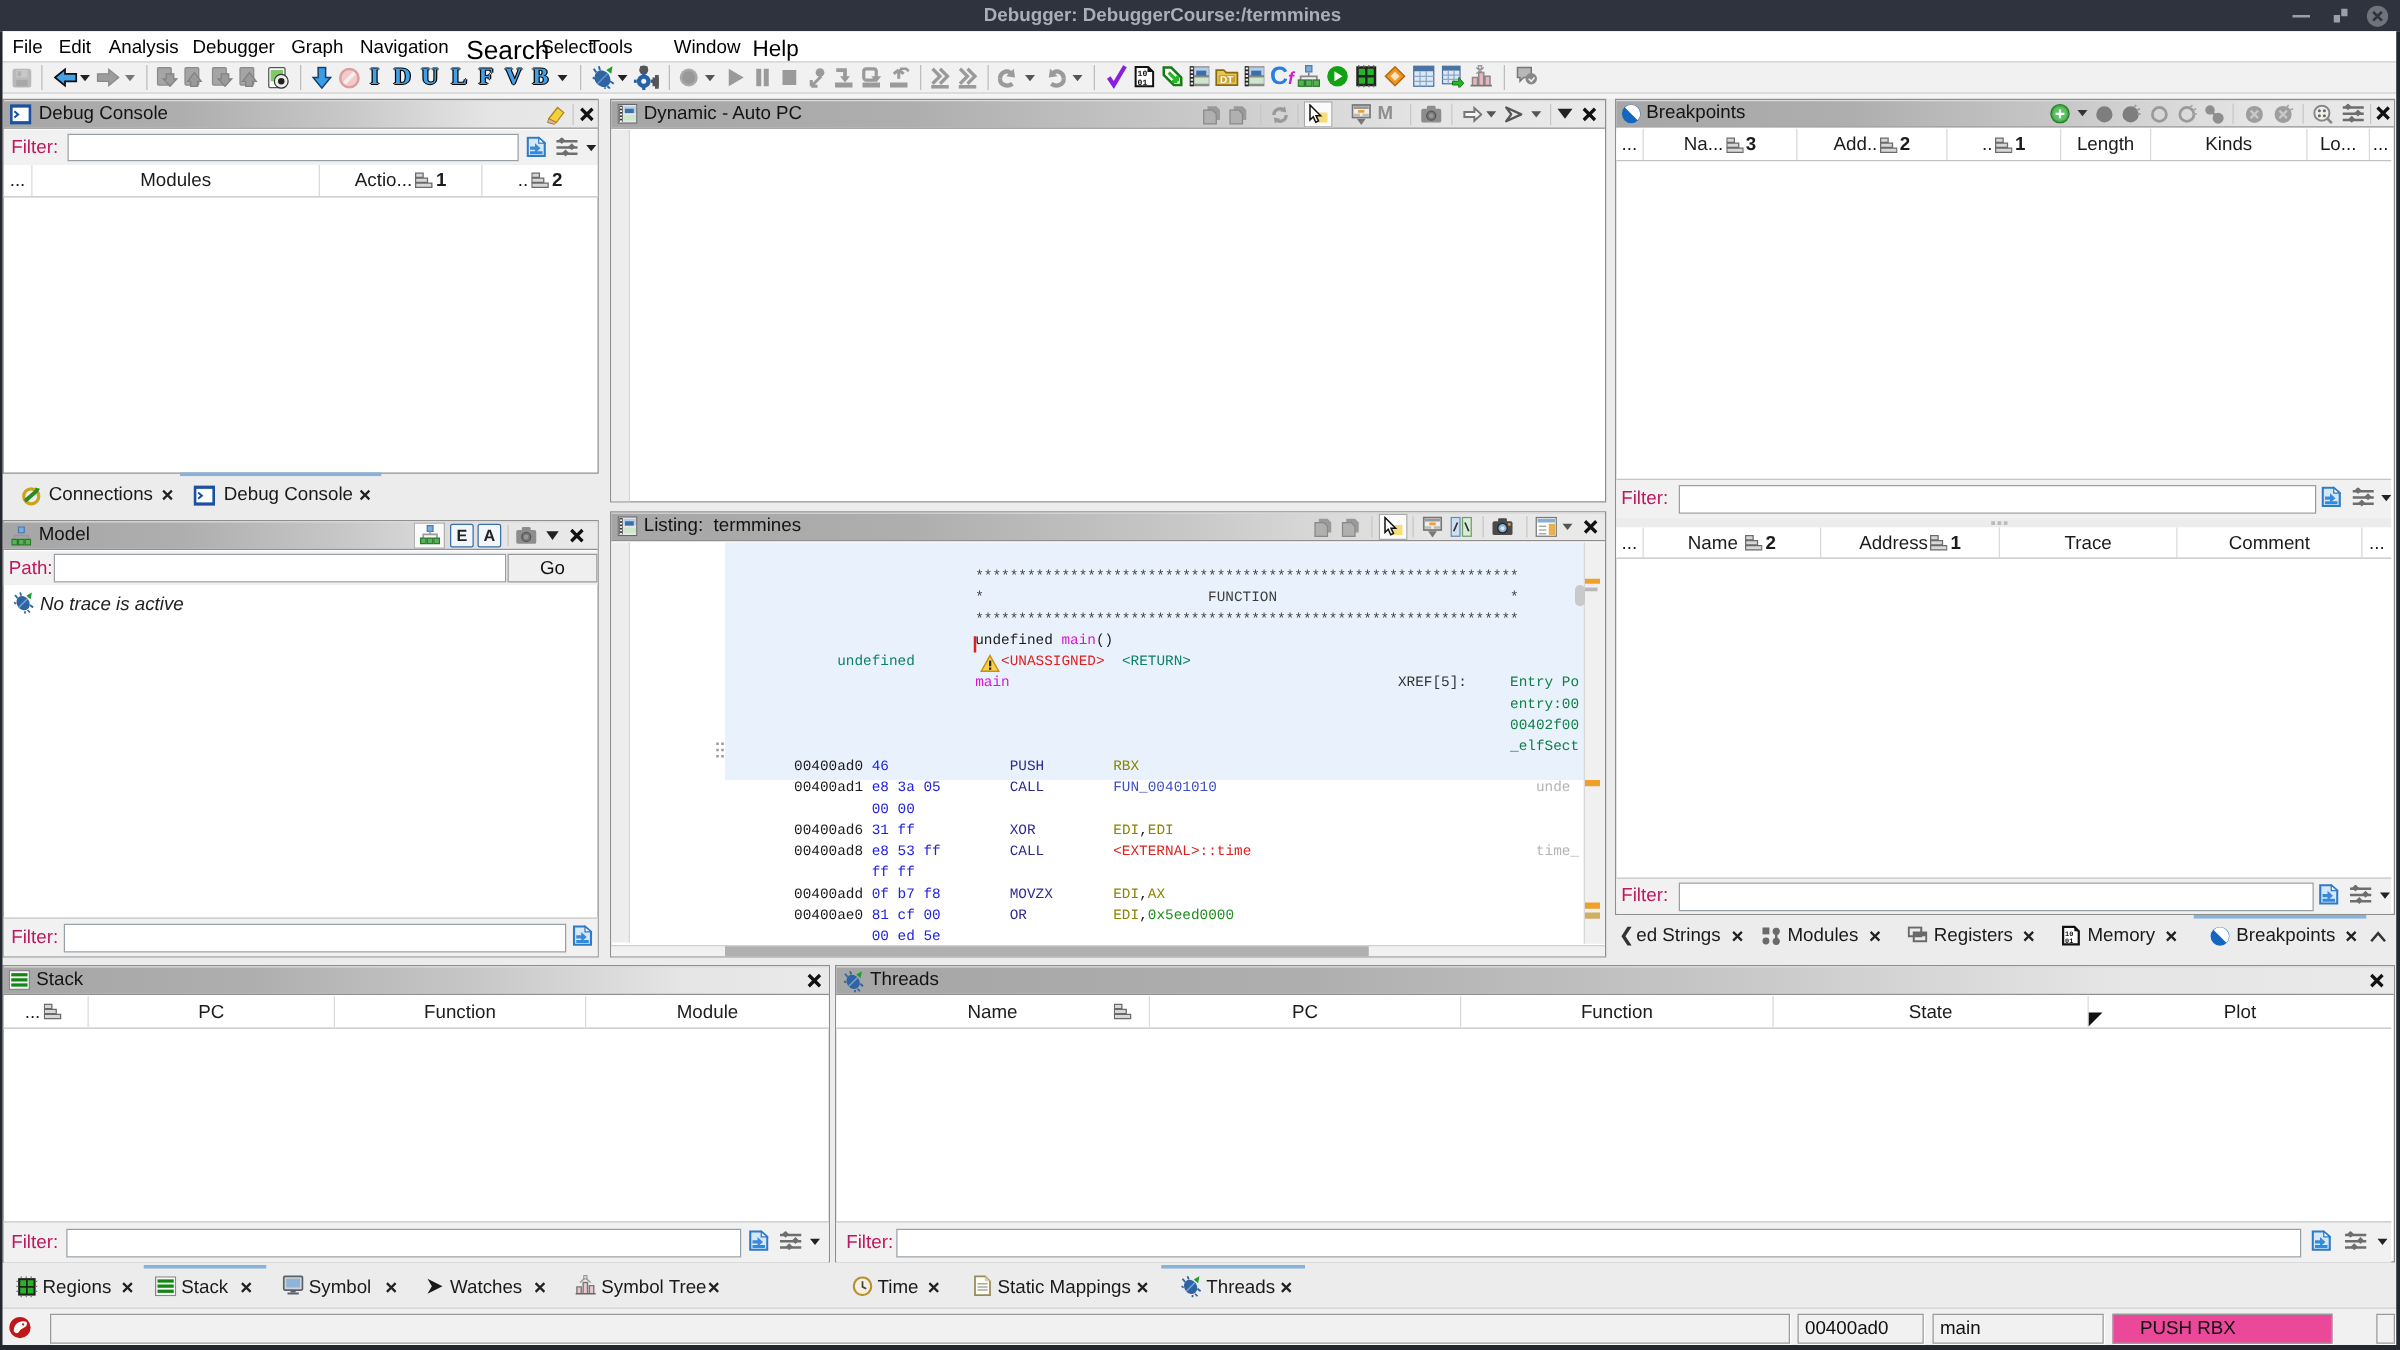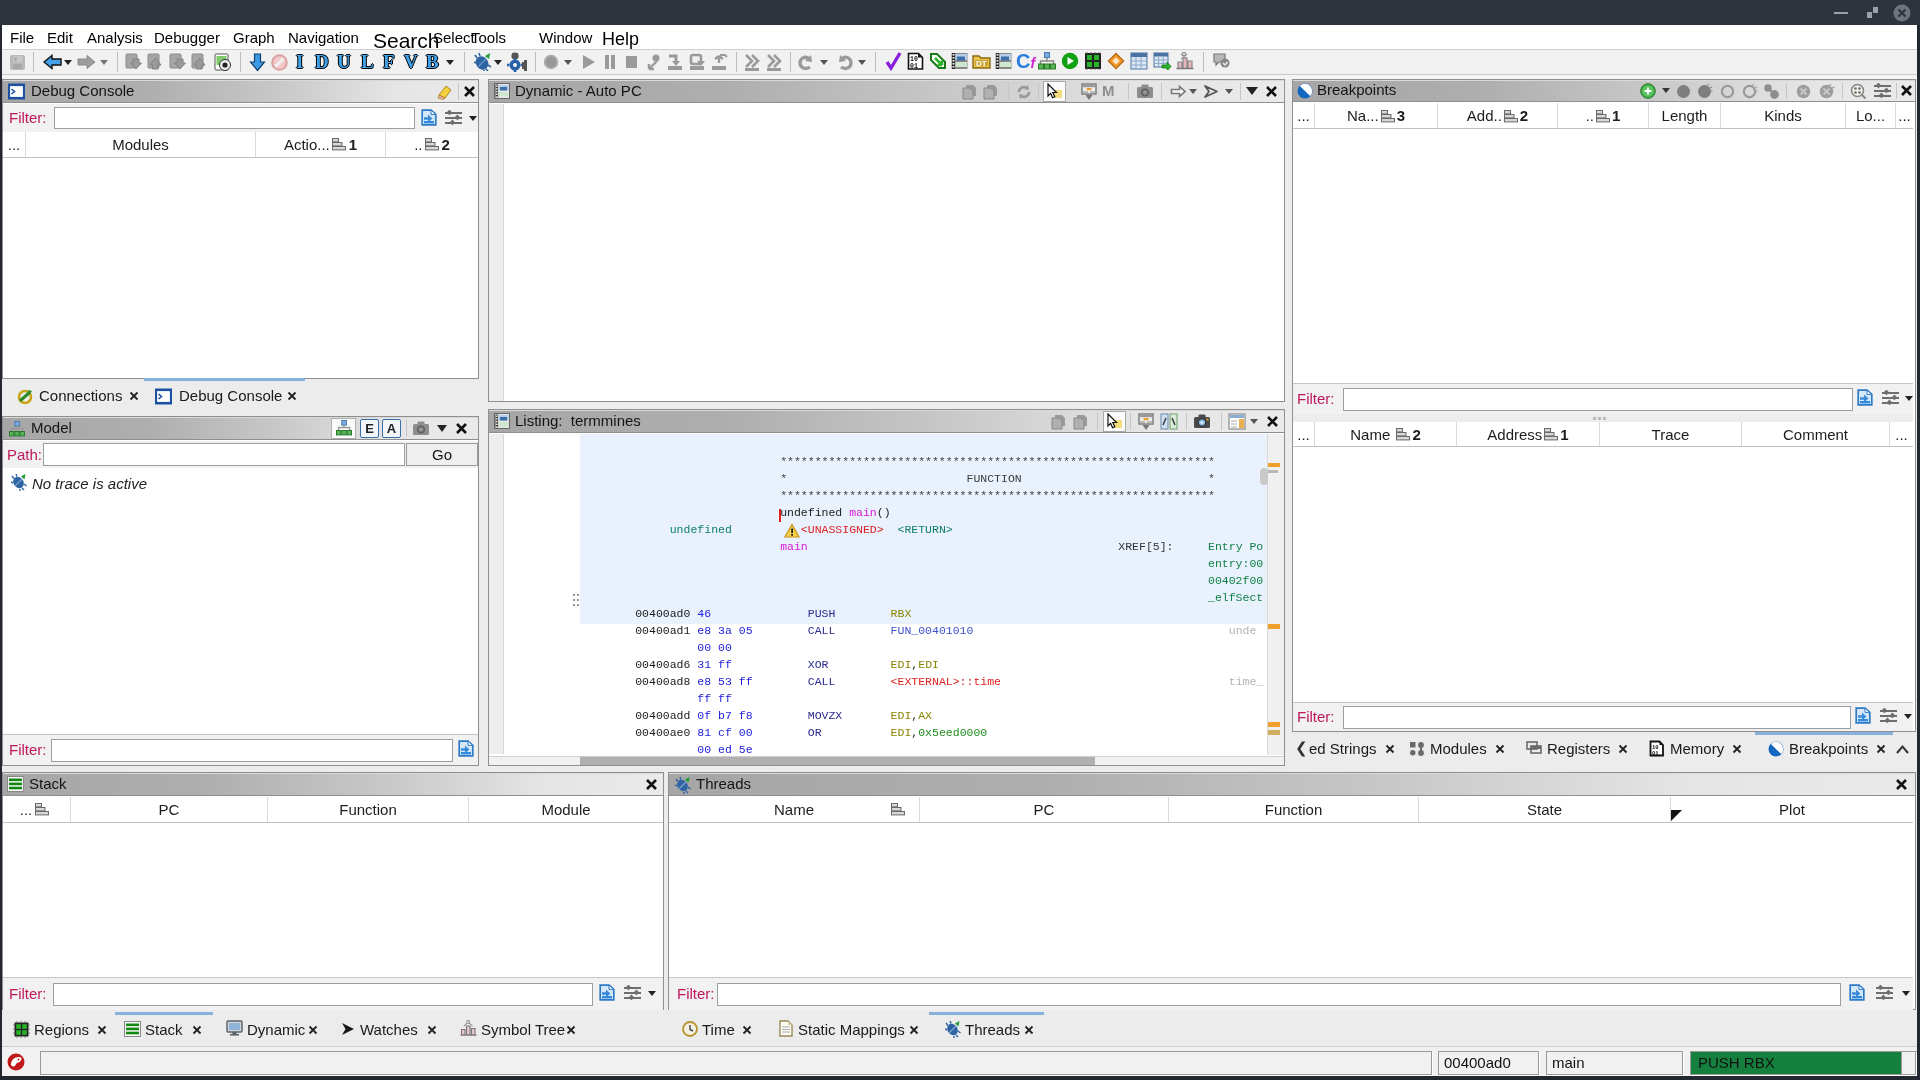--- a/index.html
+++ b/index.html
@@ -21,20 +21,21 @@
 .mono{font-family:"Liberation Mono",monospace}
 .underline{position:absolute;height:3px;background:#86b2dc}
 .tabrow{position:absolute;background:#ececec}
 .sortic{display:inline-block}
 </style>
 </head>
 <body>
 <div id="root">
 
 <div class="a" style="left:0;top:0;width:1920px;height:25px;background:#2e333e"></div>
+<div class="a" style="left:0;top:0;width:1860px;height:25px;text-align:center;font-size:15px;font-weight:bold;color:#a9aeb8;line-height:26px">Debugger: DebuggerCourse:/termmines</div>
 <div class="a" style="left:1834px;top:12px;width:14px;height:2px;background:#9aa0a8"></div>
 <svg class="a" style="left:1866px;top:6px" width="13" height="13">
       <path d="M2 11 L11 2" stroke="#2e333e" stroke-width="2"></path>
       <rect x="1" y="6" width="5" height="6" fill="#9aa0a8"></rect>
       <rect x="7" y="1" width="5" height="6" fill="#9aa0a8"></rect>
     </svg>
 <svg class="a" style="left:1893px;top:4px" width="18" height="18">
       <circle cx="9" cy="9" r="8.5" fill="#6e737c"></circle>
       <path d="M5.5 5.5 L12.5 12.5 M12.5 5.5 L5.5 12.5" stroke="#2e333e" stroke-width="2.2"></path>
     </svg>
@@ -919,21 +920,21 @@
  <svg class="a" style="left:122px;top:6px" width="17" height="16">
         <use href="#stackic"></use>
       </svg>
  <div class="tab" style="left:143px;top:6px">Stack</div>
  <svg class="a" style="left:190px;top:10px" width="10" height="10">
         <use href="#tabx"></use>
       </svg>
  <svg class="a" style="left:224px;top:5px" width="17" height="17">
         <use href="#monitor"></use>
       </svg>
- <div class="tab" style="left:245px;top:6px">Dynamic</div>
+ <div class="tab" style="left:245px;top:6px">Symbol</div>
  <svg class="a" style="left:306px;top:10px" width="10" height="10">
         <use href="#tabx"></use>
       </svg>
  <svg class="a" style="left:338px;top:6px" width="16" height="16">
         <use href="#watches"></use>
       </svg>
  <div class="tab" style="left:358px;top:6px">Watches</div>
  <svg class="a" style="left:425px;top:10px" width="10" height="10">
         <use href="#tabx"></use>
       </svg>
@@ -1003,19 +1004,19 @@
       </svg>
 </div>
 
 <div class="a" style="left:2px;top:1046px;width:1916px;height:30px;background:#f1f1f1;border-top:1px solid #cfcfcf"></div>
 <svg class="a" style="left:7px;top:1053px" width="19" height="19">
       <use href="#ghidra"></use>
     </svg>
 <div class="a" style="left:40px;top:1051px;width:1392px;height:24px;background:#f1f1f1;border:1px solid #9a9a9a;box-shadow:1px 1px 0 #fff"></div>
 <div class="a" style="left:1438px;top:1051px;width:101px;height:24px;background:#f1f1f1;border:1px solid #9a9a9a;box-shadow:1px 1px 0 #fff;font-size:15px;line-height:22px;padding-left:5px;color:#111">00400ad0</div>
 <div class="a" style="left:1546px;top:1051px;width:137px;height:24px;background:#f1f1f1;border:1px solid #9a9a9a;box-shadow:1px 1px 0 #fff;font-size:15px;line-height:22px;padding-left:5px;color:#111">main</div>
-<div class="a" style="left:1690px;top:1051px;width:230px;height:24px;background:#15803d;border:1px solid #9a9a9a;box-shadow:1px 1px 0 #fff;font-size:15px;line-height:22px;padding-left:7px;color:#111">PUSH RBX</div>
+<div class="a" style="left:1690px;top:1051px;width:176px;height:24px;background:#ec4899;border:1px solid #9a9a9a;box-shadow:1px 1px 0 #fff;font-size:15px;line-height:22px;padding-left:21px;color:#111">PUSH RBX</div>
 <div class="a" style="left:1901px;top:1051px;width:15px;height:24px;background:#f1f1f1;border:1px solid #9a9a9a;box-shadow:1px 1px 0 #fff"></div>
 
 <div class="a" style="left:0;top:25px;width:2px;height:1055px;background:#23272f"></div>
 <div class="a" style="left:1917px;top:25px;width:3px;height:1055px;background:#23272f"></div>
 <div class="a" style="left:0;top:1076px;width:1920px;height:4px;background:#23272f"></div>
 </div>
 
 </body></html>

